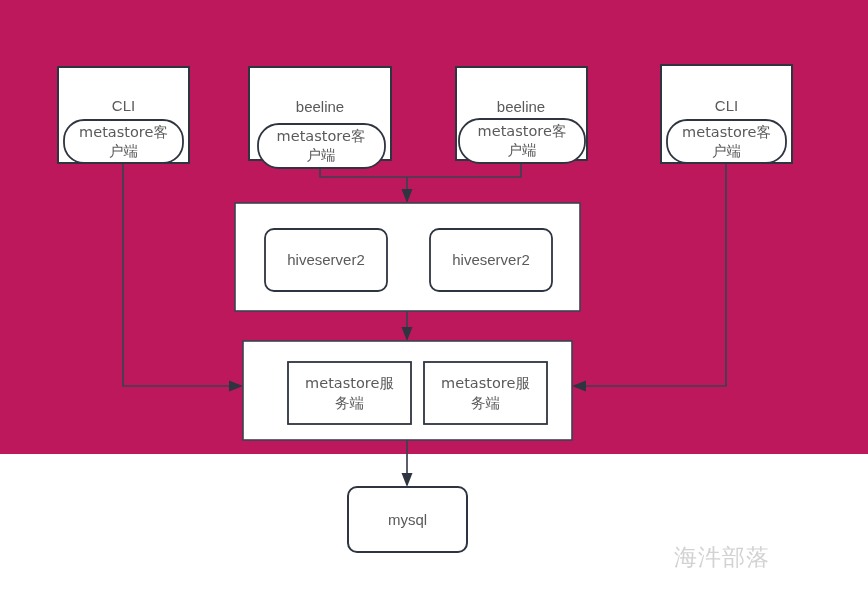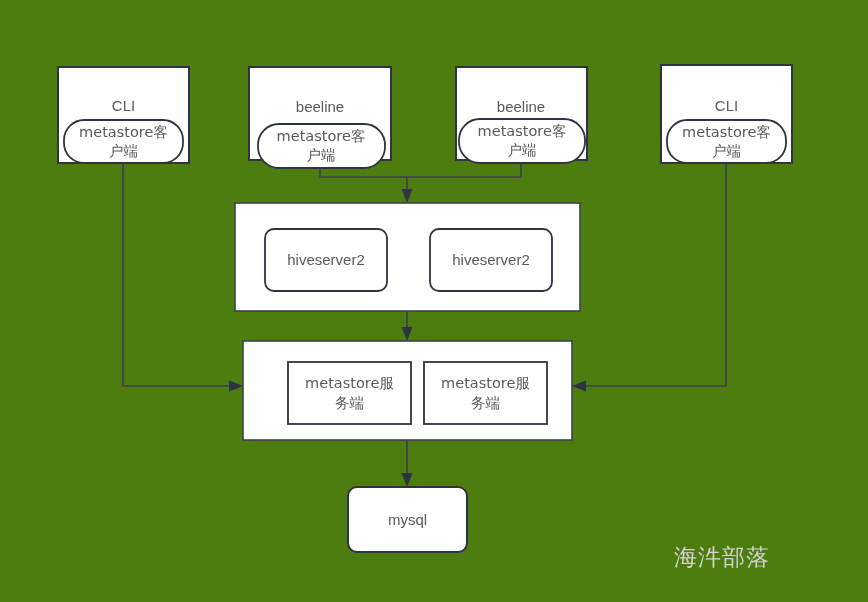--- a/index.html
+++ b/index.html
@@ -9,22 +9,22 @@
   }
   body {
     width: 868px;
     height: 602px;
     font-family: "Liberation Sans", "DejaVu Sans", sans-serif;
     overflow: hidden;
   }
   #diagram-root {
     position: relative;
     width: 868px;
-    height: 602px;
-    background: #4d7c0f;
+    height: 454px;
+    background: #be185d;
   }
   svg#diagram {
     display: block;
     width: 868px;
     height: 602px;
   }
   .node-rect {
     fill: #ffffff;
     stroke: #2e3440;
     stroke-width: 2;

